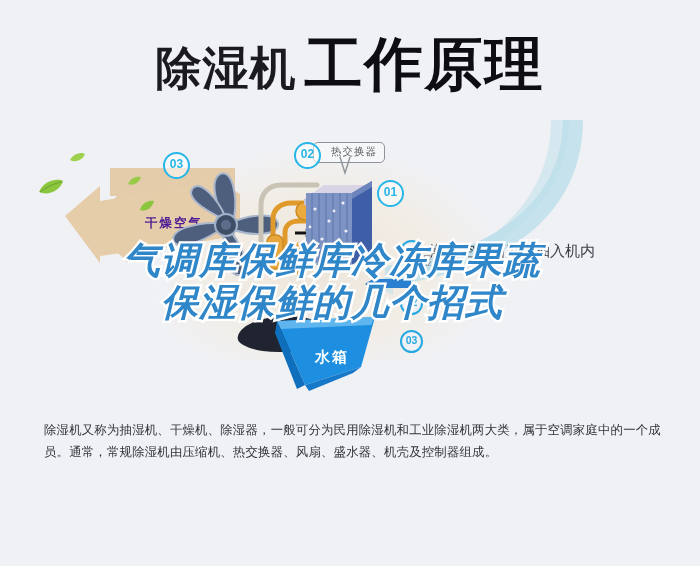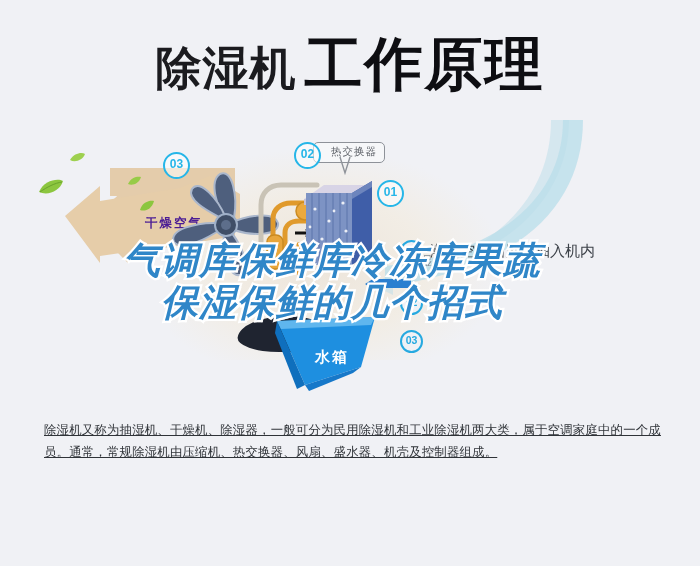--- a/index.html
+++ b/index.html
@@ -128,21 +128,20 @@
       0 0 0 #fff,
       2px 2px 0 rgba(255,255,255,.9);
   }
   .overlay .ln{position:relative;}
 
   
   .body-text{
     position:absolute;left:44px;top:420px;width:620px;
     color:#2f3338;font-size:12.4px;line-height:21.5px;
     letter-spacing:.2px;
-    text-decoration:underline;
   }
   .body-text p{margin:0 0 11px 0;}
   .body-text .p2{margin-top:13px;}
 </style>
 </head>
 <body>
 
 <div class="page">
 
   <div class="title-wrap">

